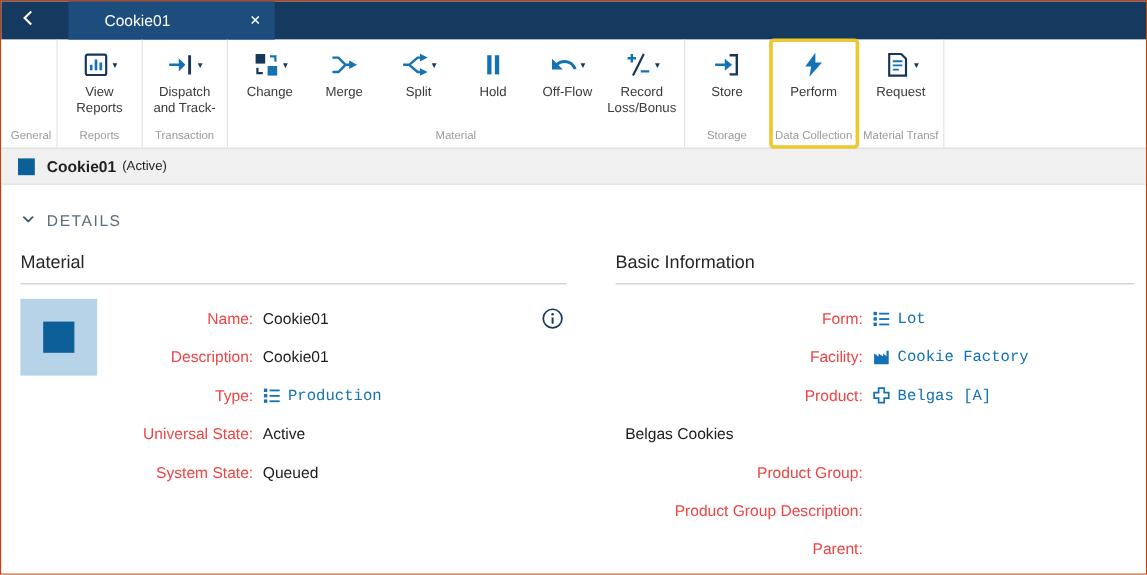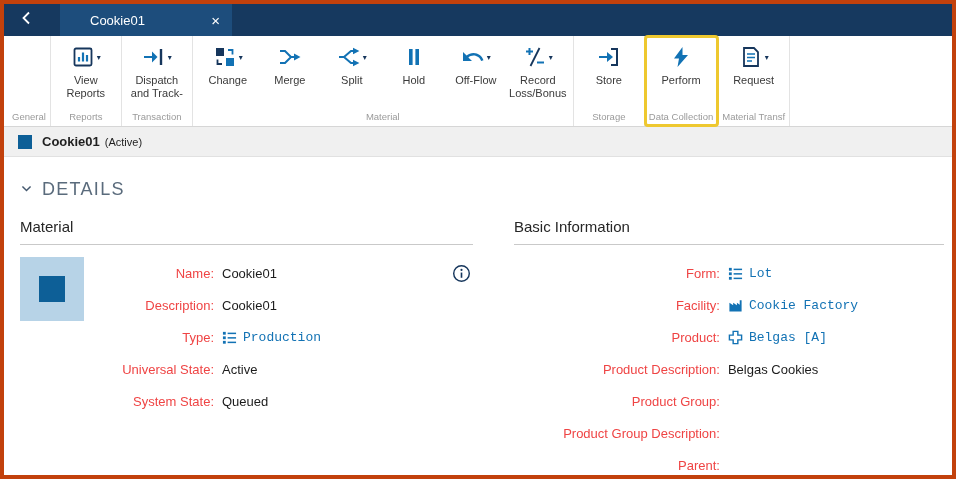--- a/index.html
+++ b/index.html
@@ -1,21 +1,21 @@
 <!DOCTYPE html>
 <html style="--topbar: #16395f; --tab: #1d4d7c; --link: #1272b4; --dark: #16365c; --hl: #eec82f; --sq: #0d5f97;"><head>
 <meta charset="utf-8">
 <style>
   :root{
     --topbar:#16395f; --tab:#1d4d7c; --link:#1272b4; --dark:#16365c;
     --hl:#eec82f; --sq:#0d5f97;
   }
   *{box-sizing:border-box; margin:0; padding:0;}
   body{font-family:"Liberation Sans", sans-serif; background:#fff;}
-  .app{position:relative; width:956px; height:479px; overflow:hidden; background:#fff; border:4px solid #c2410c;}
+  .app{position:relative; width:956px; height:479px; overflow:hidden; background:#fff; border:1px solid #c2410c;}
 
   
   .topbar{height:32px; background:var(--topbar); display:flex; align-items:stretch;}
   .back{width:46px; display:flex; align-items:center; justify-content:center; cursor:pointer;}
   .back svg{width:16px; height:16px;}
   .tab{width:172px; margin-left:10px; background:var(--tab); display:flex; align-items:center; cursor:pointer;}
   .tab-title{color:#fff; font-size:13px; margin-left:30px;}
   .tab-close{color:#fff; font-size:15px; margin-left:auto; margin-right:12px; cursor:pointer; line-height:1;}
 
   
@@ -31,21 +31,21 @@
   .rcap{font-size:9.5px; color:#9a9a9a; padding:2px 0 4px; white-space:nowrap; margin-top:auto;}
 
   
   .instbar{height:30px; background:#f0f0f0; border-bottom:1px solid #e1e1e1; display:flex; align-items:center; padding-left:14px;}
   .sq{width:14px; height:14px; background:var(--sq); display:inline-block;}
   .inst-title{font-size:13px; font-weight:700; color:#1f1f1f; margin-left:10px;}
   .inst-state{font-size:11px; color:#1f1f1f; margin-left:5px;}
 
   
   .content{padding:0 8px 0 16px;}
-  .details-head{display:flex; align-items:flex-start; gap:9px; margin-top:22px; color:#5a6b7c; font-size:18px; letter-spacing:1.3px; cursor:pointer; width:110px;}
+  .details-head{display:flex; align-items:flex-start; gap:9px; margin-top:22px; color:#5a6b7c; font-size:13px; letter-spacing:1.3px; cursor:pointer; width:110px;}
   .details-head svg{width:13px; height:13px;}
   .cols{display:flex; margin-top:6px;}
   .col{position:relative;}
   .col-left{width:455px;}
   .col-right{width:432px; margin-left:41px;}
   .sec-title{font-size:15px; color:#262626; padding:12px 0 9px; border-bottom:1px solid #c9c9c9;}
   .left-body{display:flex; margin-top:12px;}
   .thumb{width:64px; height:64px; background:#b7d3e7; display:flex; align-items:center; justify-content:center; flex-shrink:0;}
   .thumb-inner{width:26px; height:26px; background:var(--sq);}
   .fields{flex:1;}
@@ -330,21 +330,20 @@
               <div class="fval link">
                 <span class="lic">
                   <svg viewBox="0 0 16 16">
                     <path fill="none" stroke="#1272b4" stroke-width="1.5" d="M5.5 1.5h5v4h4v5h-4v4h-5v-4h-4v-5h4z"></path>
                   </svg>
                 </span>
                 <span>Belgas [A]</span>
               </div>
             </div>
             <div class="frow">
-              <div class="flab">Product Description</div>
               <div class="fval">Belgas Cookies</div>
             </div>
             <div class="frow">
               <div class="flab">Product Group</div>
               <div class="fval"></div>
             </div>
             <div class="frow">
               <div class="flab">Product Group Description</div>
               <div class="fval"></div>
             </div>

